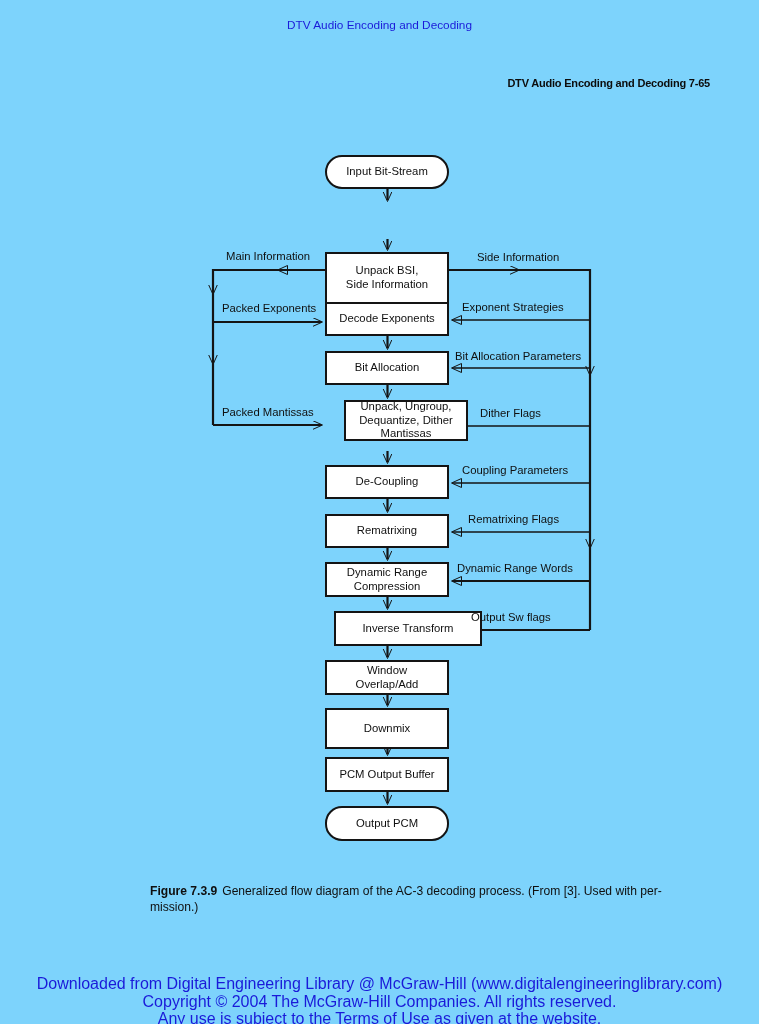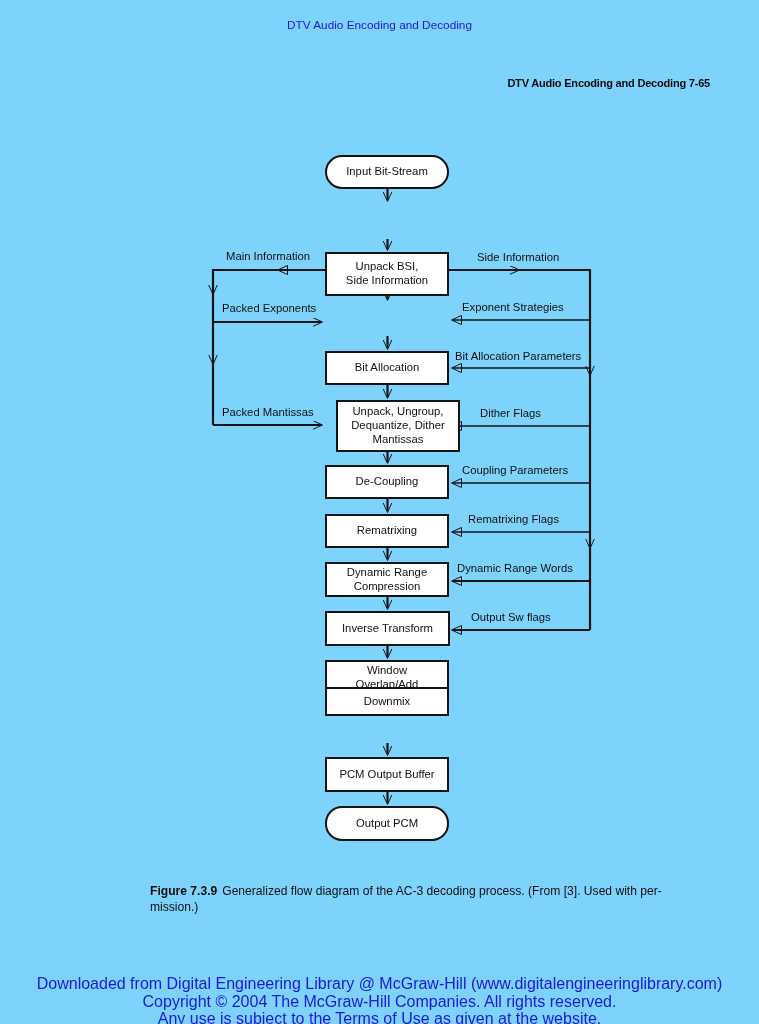--- a/index.html
+++ b/index.html
@@ -25,30 +25,30 @@
   .node{
     position:absolute;box-sizing:border-box;
     border:2.5px solid #141414;background:#ffffff;
     display:flex;align-items:center;justify-content:center;
     text-align:center;font-size:11.3px;line-height:1.22;
     white-space:pre-line;color:#101010;z-index:2;
   }
   .stadium{border-radius:17px;}
   .n-input   {left:325px;top:155px;width:124px;height:34px;}
   .n-sync    {left:325px;top:203px;width:124px;height:36px;}
-  .n-bsi     {left:325px;top:252px;width:124px;height:44px;}
+  .n-bsi     {left:325px;top:252px;width:124px;height:52px;}
   .n-decode  {left:325px;top:302px;width:124px;height:34px;}
   .n-bitalloc{left:325px;top:351px;width:124px;height:34px;}
-  .n-mant    {left:336px;top:400px;width:124px;height:52px;}
+  .n-mant    {left:344px;top:400px;width:124px;height:41px;}
   .n-decoup  {left:325px;top:465px;width:124px;height:34px;}
   .n-rematrix{left:325px;top:514px;width:124px;height:34px;}
   .n-drc     {left:325px;top:562px;width:124px;height:35px;}
-  .n-inverse {left:325px;top:611px;width:125px;height:35px;}
+  .n-inverse {left:334px;top:611px;width:148px;height:35px;}
   .n-window  {left:325px;top:660px;width:124px;height:35px;}
-  .n-downmix {left:325px;top:687px;width:124px;height:29px;}
+  .n-downmix {left:325px;top:708px;width:124px;height:41px;}
   .n-pcm     {left:325px;top:757px;width:124px;height:35px;}
   .n-output  {left:325px;top:806px;width:124px;height:35px;}
   
   .edge-label{position:absolute;font-size:11.3px;color:#101010;white-space:nowrap;z-index:2;}
   .l-maininfo {left:226px;top:250px;}
   .l-packexp  {left:222px;top:302px;}
   .l-packmant {left:222px;top:406px;}
   .l-sideinfo {left:477px;top:251px;}
   .l-expstrat {left:462px;top:301px;}
   .l-bitparams{left:455px;top:350px;}
@@ -120,20 +120,21 @@
       <path class="w1" d="M590 483 L453 483" marker-end="url(#ah)"></path>
       <path class="w1" d="M590 532 L453 532" marker-end="url(#ah)"></path>
       <path class="w2" d="M590 581 L453 581" marker-end="url(#ah)"></path>
       <path class="w2" d="M590 630 L453 630" marker-end="url(#ah)"></path>
     </g>
   </svg>
 
   <div class="node stadium n-input">Input Bit-Stream</div>
   <div class="node n-bsi">Unpack BSI,
 Side Information</div>
+  <div class="node n-decode">Decode Exponents</div>
   <div class="node n-bitalloc">Bit Allocation</div>
   <div class="node n-mant">Unpack, Ungroup,
 Dequantize, Dither
 Mantissas</div>
   <div class="node n-decoup">De-Coupling</div>
   <div class="node n-rematrix">Rematrixing</div>
   <div class="node n-drc">Dynamic Range
 Compression</div>
   <div class="node n-inverse">Inverse Transform</div>
   <div class="node n-window">Window

